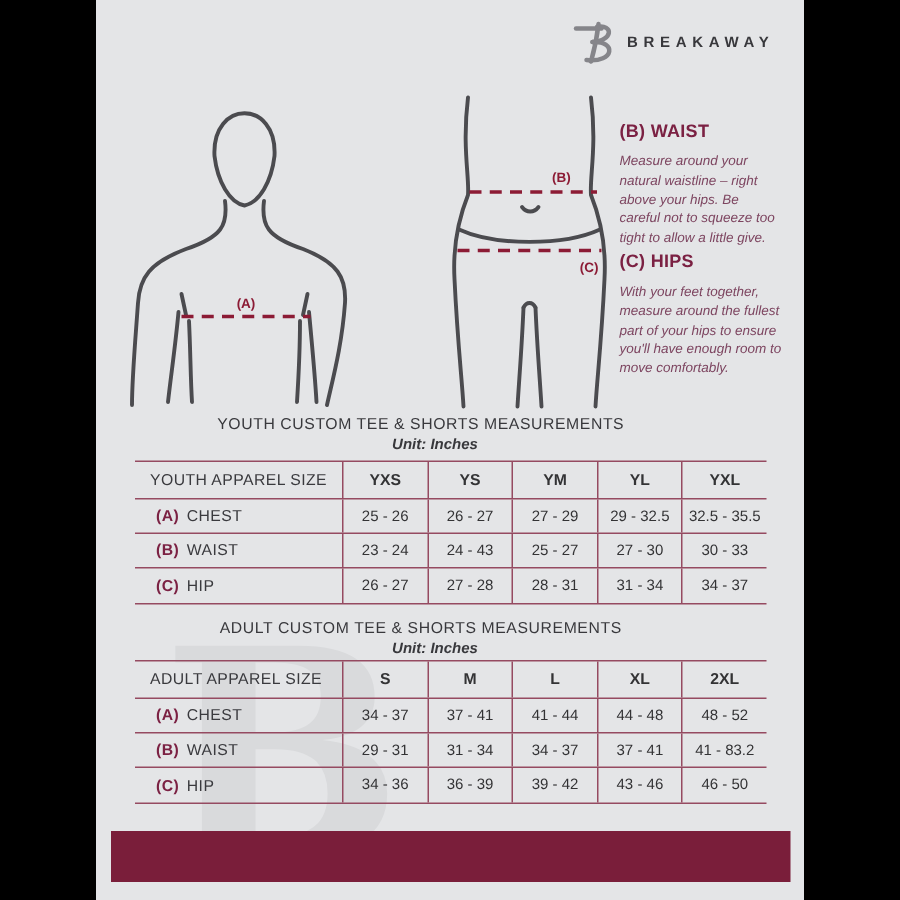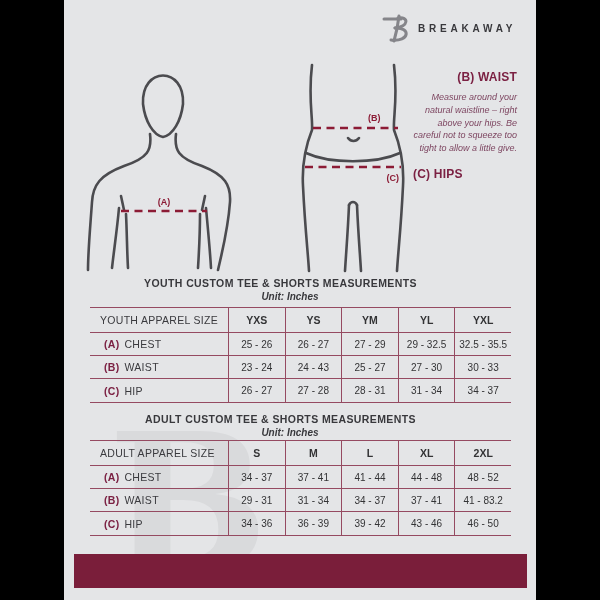--- a/index.html
+++ b/index.html
@@ -28,26 +28,26 @@
   #fig-torso { left:0; top:58px; }
   #fig-lower { left:236px; top:58px; }
 
   
   .measure { position:absolute; }
   .measure h3 { font-size:12px; font-weight:bold; color:var(--maroon_text,#7b2143);
                 margin-bottom:7px; letter-spacing:.2px; }
   .measure p { font-size:9px; font-style:italic; line-height:1.42;
                color:var(--desc,#7d4560); }
   #m-chest { left:131px; top:62px; width:103px; }
-  #m-waist { left:349px; top:70px; width:104px;text-align:right; }
+  #m-waist { left:349px; top:80px; width:104px; }
   #m-hips  { left:349px; top:167px; width:113px; }
 
   
   .sec-title { position:absolute; left:0; width:433px; text-align:center;
-               font-size:10.5px; font-weight:bold; letter-spacing:.4px;
+               font-size:10.5px; font-weight:normal; letter-spacing:.4px;
                color:var(--dark,#38383c); z-index:2; }
   .sec-unit  { position:absolute; left:0; width:452px; text-align:center;
                font-size:10px; font-style:italic; font-weight:bold;
                color:var(--dark,#38383c); z-index:2; }
   #youth-title { top:277px; } #youth-unit { top:291px; }
   #adult-title { top:413px; } #adult-unit { top:427px; }
 
   
   .table { position:absolute; left:26px; width:421px; z-index:2;
            border-top:1.5px solid var(--border,#954a61);
@@ -119,20 +119,21 @@
       <text x="68" y="63">(B)</text>
       <text x="99" y="123" text-anchor="end">(C)</text>
     </svg>
 
     <div id="m-waist" class="measure">
       <h3>(B) WAIST</h3>
       <p>Measure around your natural waistline – right above your hips. Be careful not to squeeze too tight to allow a little give.</p>
     </div>
     <div id="m-hips" class="measure">
       <h3>(C) HIPS</h3>
+      <p>With your feet together, measure around the fullest part of your hips to ensure you'll have enough room to move comfortably.</p>
     </div>
 
     <div id="youth-title" class="sec-title">YOUTH CUSTOM TEE &amp; SHORTS MEASUREMENTS</div>
     <div id="youth-unit" class="sec-unit">Unit: Inches</div>
 
     <div id="youth-table" class="table">
       <div class="tr head">
         <div class="td lab">YOUTH APPAREL SIZE</div>
         <div class="td">YXS</div>
         <div class="td">YS</div>

